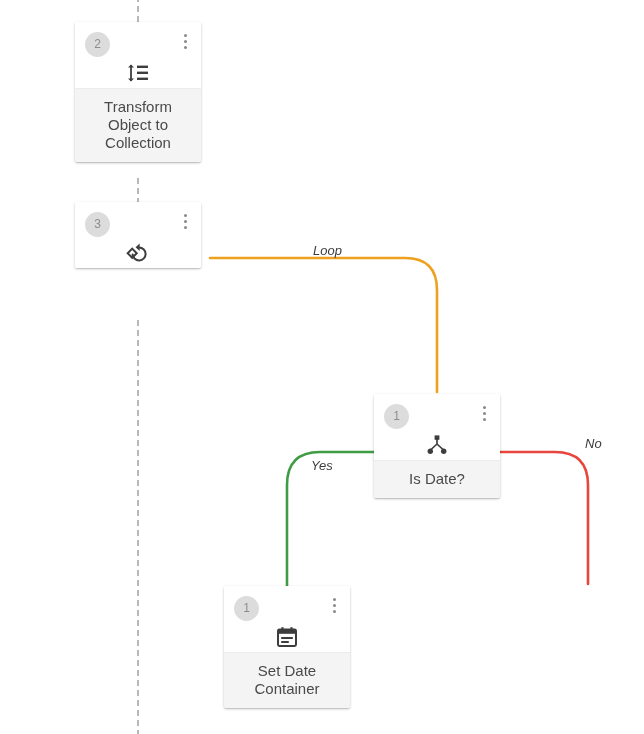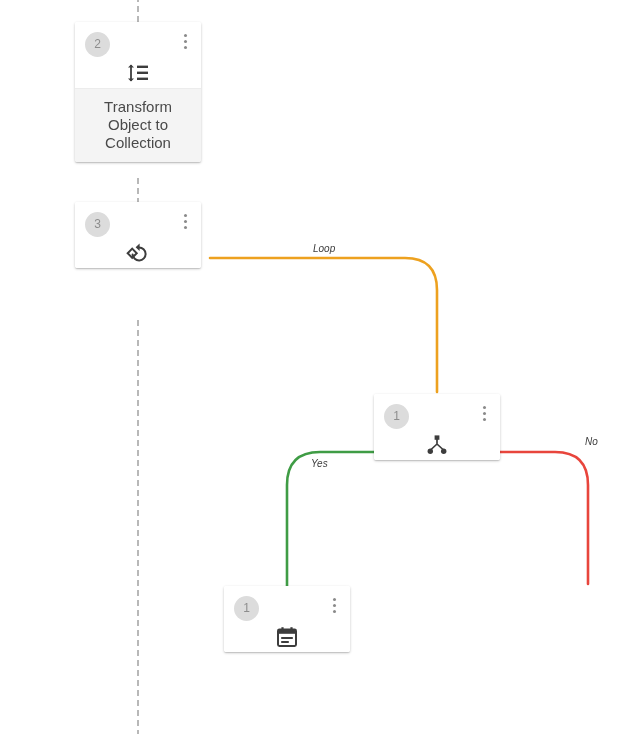--- a/index.html
+++ b/index.html
@@ -89,21 +89,21 @@
     font-size: 15px;
     line-height: 18px;
     text-align: center;
     padding: 9px 8px 10px 8px;
     box-sizing: border-box;
     font-family: "Liberation Sans", sans-serif;
   }
   .edge-label {
     position: absolute;
     font-family: "Liberation Sans", sans-serif;
-    font-size: 10px;
+    font-size: 13px;
     font-style: italic;
     color: #3c3c3c;
     white-space: nowrap;
   }
   .dashed-line {
     position: absolute;
     border-left: 2px dashed #b8b8b8;
     width: 0;
   }
 </style>
@@ -176,20 +176,21 @@
       </div>
       <div class="node-icon">
         <svg width="22" height="22" viewBox="0 0 22 22">
           <path d="M11 5 L11 10 M11 10 L4.5 16 M11 10 L17.5 16" stroke="#3d3d3d" stroke-width="1.7" fill="none"></path>
           <rect x="8.6" y="1.4" width="4.8" height="4.4" fill="#3d3d3d"></rect>
           <circle cx="4.3" cy="17.2" r="2.7" fill="#3d3d3d"></circle>
           <circle cx="17.7" cy="17.2" r="2.7" fill="#3d3d3d"></circle>
         </svg>
       </div>
     </div>
+    <div class="node-label">Is Date?</div>
   </div>
 
   <div class="node" style="left:224px; top:586px;">
     <div class="node-body">
       <div class="badge">1</div>
       <div class="menu-dots">
         <span></span>
           <span></span>
           <span></span>
       </div>
@@ -197,15 +198,16 @@
         <svg width="22" height="22" viewBox="0 0 22 22">
           <rect x="2" y="3.6" width="18" height="16.4" rx="1.4" fill="none" stroke="#3d3d3d" stroke-width="2"></rect>
           <rect x="2" y="3.6" width="18" height="4.2" fill="#3d3d3d"></rect>
           <rect x="5.4" y="1.2" width="2.2" height="4" fill="#3d3d3d"></rect>
           <rect x="14.4" y="1.2" width="2.2" height="4" fill="#3d3d3d"></rect>
           <rect x="5.2" y="11" width="11.6" height="2" fill="#3d3d3d"></rect>
           <rect x="5.2" y="15" width="7.6" height="2" fill="#3d3d3d"></rect>
         </svg>
       </div>
     </div>
+    <div class="node-label">Set Date Container</div>
   </div>
 
 </div>
 
 </body></html>

